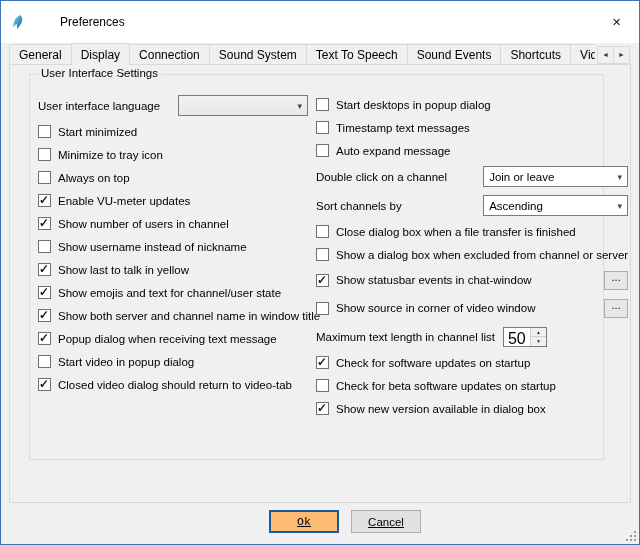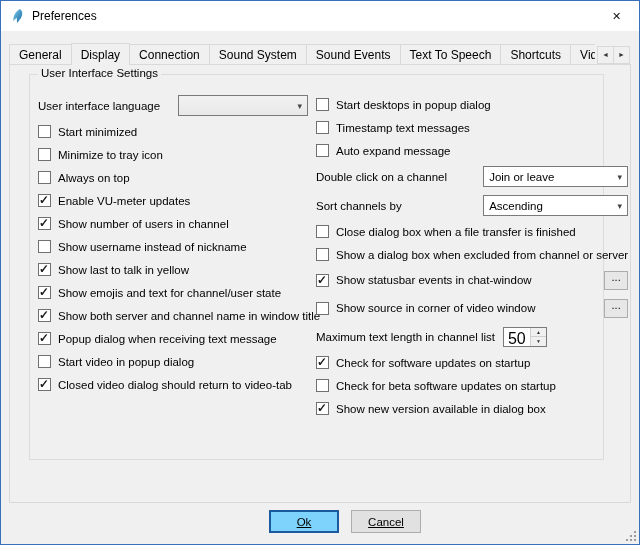--- a/index.html
+++ b/index.html
@@ -2,21 +2,21 @@
 <html><head>
 <meta charset="utf-8">
 <style>
   html,body { margin:0; padding:0; background:#fff; }
   body { font-family:"Liberation Sans", sans-serif; font-size:11.5px; color:#000; }
 
   .window { position:relative; width:640px; height:545px; background:#f0f0f0;
             border:1px solid #3a70b8; box-sizing:border-box; overflow:hidden; }
 
   
-  .titlebar { height:30px; background:#ffffff; display:flex; align-items:center; }
+  .titlebar { height:42px; background:#ffffff; display:flex; align-items:center;gap:28px; }
   .app-icon { width:16px; height:16px; margin:0 6px 0 9px; flex:none; }
   .title-text { font-size:12px; }
   .close-btn { margin-left:auto; width:45px; height:30px; display:flex; align-items:center;
                justify-content:center; font-size:11px; color:#111; cursor:default; }
 
   
   .tabstrip { position:absolute; left:8px; right:44px; top:42px; height:22px;
               overflow:hidden; display:flex; align-items:flex-end; z-index:2; }
   .tabs { display:flex; align-items:flex-end; }
   .tab { box-sizing:border-box; height:21px; padding:3px 9px 0; background:#f0f0f0;
@@ -76,22 +76,22 @@
   .spin-up, .spin-down { flex:1; display:flex; align-items:center; justify-content:center;
           font-size:5px; color:#333; background:#f0f0f0; }
   .spin-up { border-bottom:1px solid #d0d0d0; }
 
   
   .footer { position:absolute; left:0; right:0; bottom:11px; display:flex;
             justify-content:center; gap:12px; padding-left:50px; }
   .btn { box-sizing:border-box; min-width:70px; height:23px; background:#e1e1e1;
          border:1px solid #adadad; font-size:11.5px; text-decoration:underline;
          font-family:"Liberation Sans", sans-serif; padding:0 10px; }
-  .btn.default { background:#7dd3fc; border:1px solid #1b5a9e;
-                 box-shadow:inset 0 0 0 1px #1b5a9e; }
+  .btn.default { background:#fdba74; border:1px solid #1b5a9e;
+                 box-shadow:inset 0 0 0 1px #1b5a9e;font-family:Liberation Mono, monospace; }
 
   .grip { position:absolute; right:2px; bottom:2px; width:13px; height:13px; }
 </style>
 </head>
 <body>
 
 <div class="window">
 
   <div class="titlebar">
     <span class="app-icon">
@@ -124,25 +124,25 @@
 
         <div class="tab">
           <span>Connection</span>
         </div>
 
         <div class="tab">
           <span>Sound System</span>
         </div>
 
         <div class="tab">
+          <span>Text To Speech</span>
+        </div>
+
+        <div class="tab">
           <span>Sound Events</span>
-        </div>
-
-        <div class="tab">
-          <span>Text To Speech</span>
         </div>
 
         <div class="tab">
           <span>Shortcuts</span>
         </div>
 
         <div class="tab">
           <span>Video</span>
         </div>
       </div>

